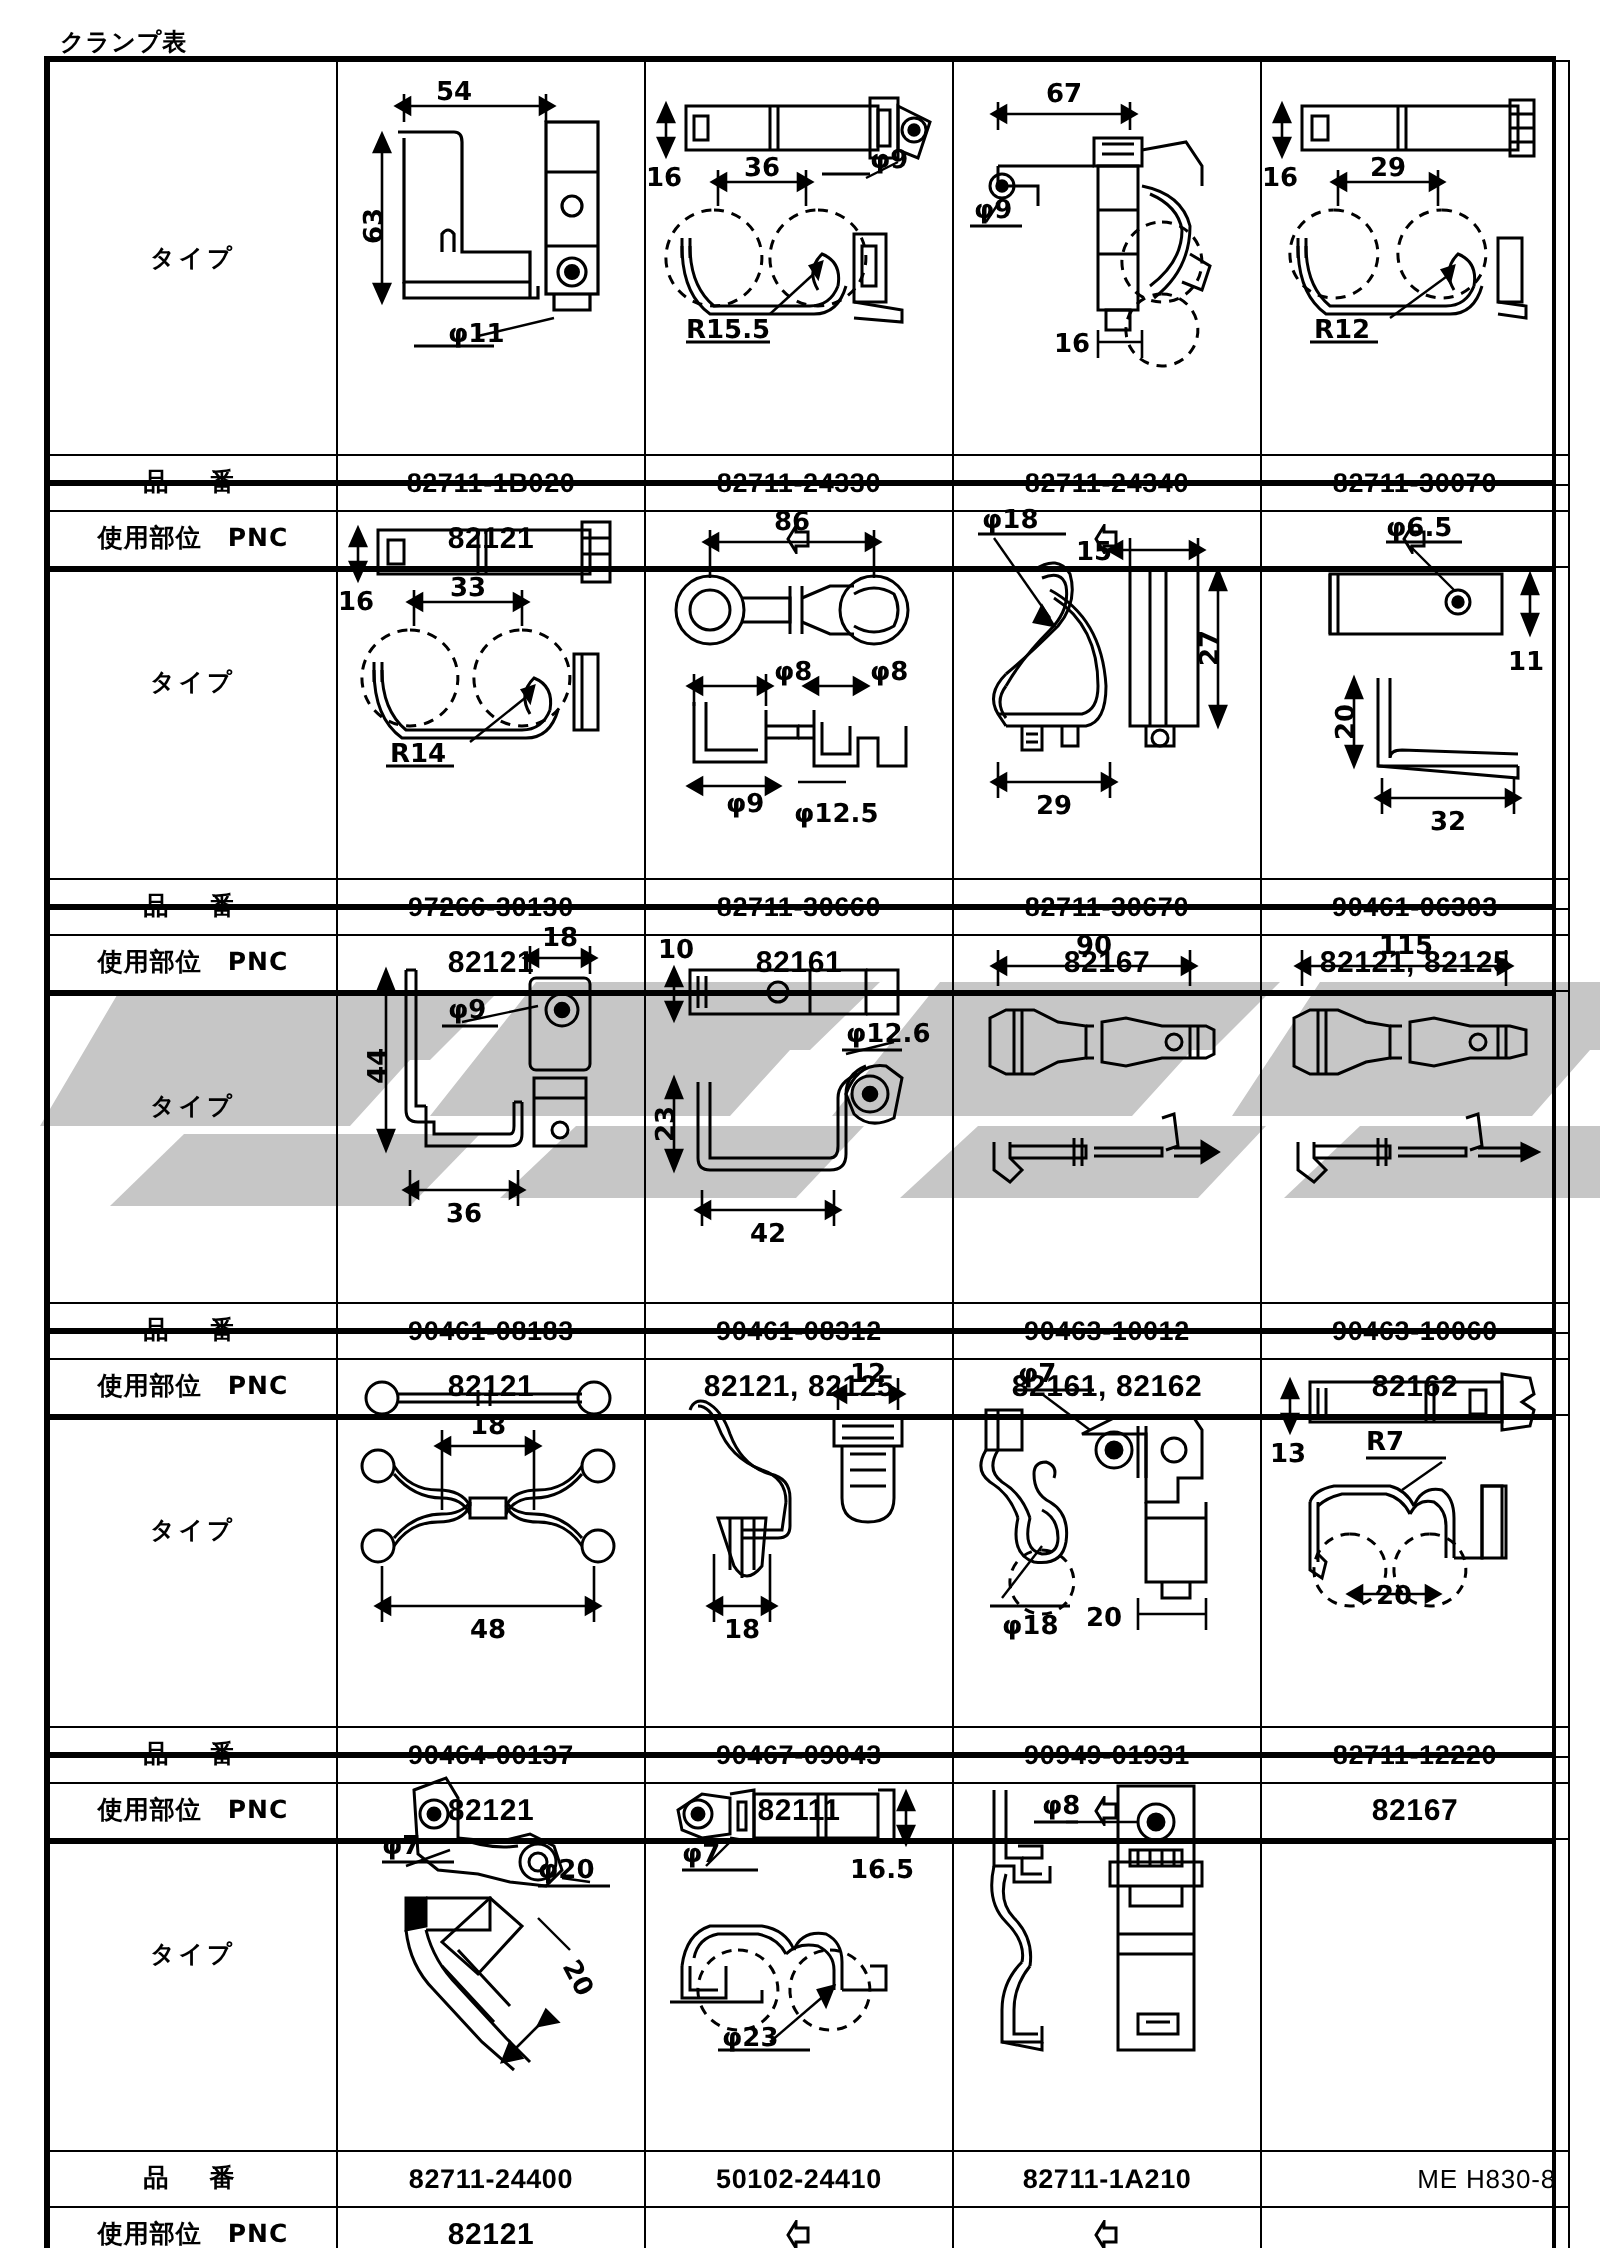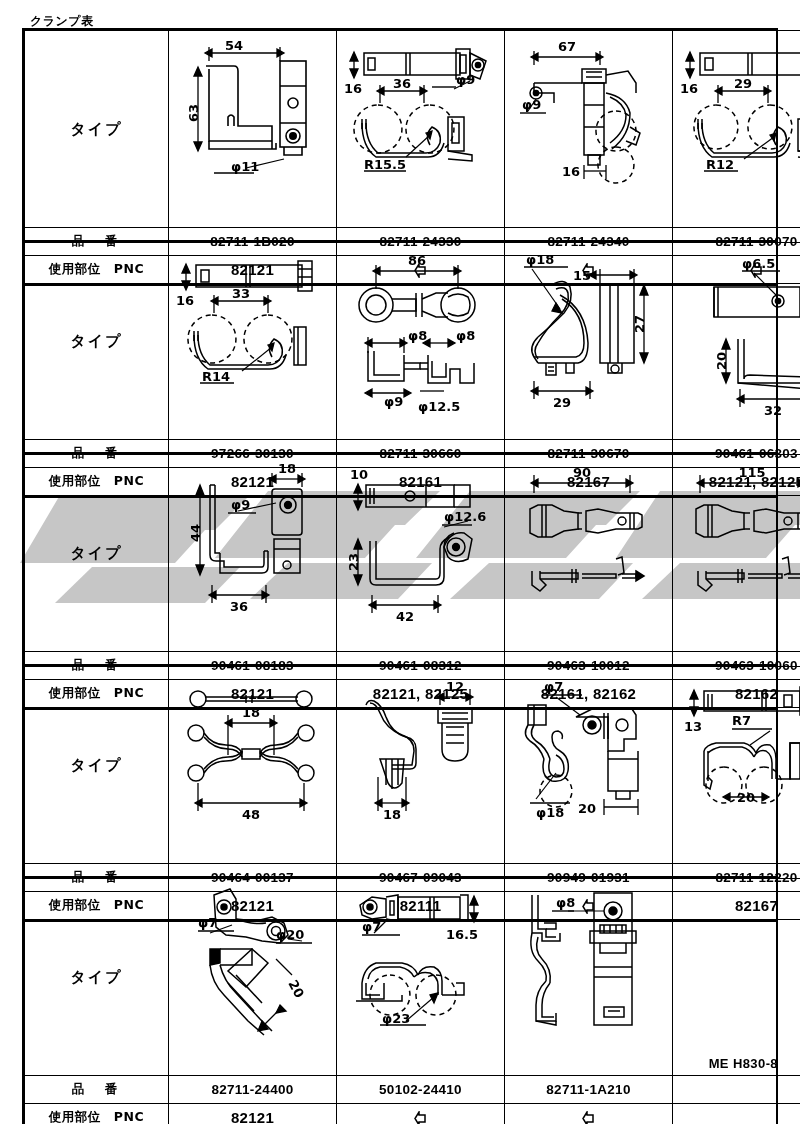--- a/index.html
+++ b/index.html
@@ -57,49 +57,49 @@
     text-align:center;
     position:relative;
   }
   .block td.lbl{
     width:143px;
     font-size:12.5px;
     font-weight:700;
     font-family:"DejaVu Sans",sans-serif;
     letter-spacing:1px;
   }
-  .block td.cell{width:153px;padding-left:14px;}
+  .block td.cell{width:153px;}
   .row-type td{height:196px;}
   .row-pn td{height:27px;font-size:13.5px;font-weight:700;letter-spacing:0.3px;}
   .row-pnc td{height:27px;font-size:15px;font-weight:700;letter-spacing:0.3px;}
 
-  .type-label{font-size:15px;font-weight:700;letter-spacing:2px;font-family:Liberation Sans, sans-serif;}
+  .type-label{font-size:12px;font-weight:700;letter-spacing:2px;font-family:Liberation Sans, sans-serif;}
   .pnc-label{font-size:12.5px;font-weight:700;letter-spacing:0.5px;font-family:"DejaVu Sans",sans-serif;}
   .pn-label{font-size:12.5px;font-weight:700;letter-spacing:4px;font-family:"DejaVu Sans",sans-serif;}
 
   .ditto{
     display:inline-block;
     width:13px;height:15px;
     position:relative;top:2px;
   }
 
   .fig{
     position:absolute;
     left:0;top:0;right:0;bottom:0;
     display:block;
   }
   .fig svg{width:100%;height:100%;display:block;}
 
   
   .footer-code{
     position:absolute;
     right:22px;
-    top:1056px;
+    top:1082px;
     font-size:13px;
-    font-weight:700;
+    font-weight:400;
     letter-spacing:0.4px;
   }
 </style>
 </head>
 <body>
 
 <div class="page">
 
   <div class="watermark">
     <svg viewBox="0 0 800 175" width="800" height="175" aria-hidden="true">

